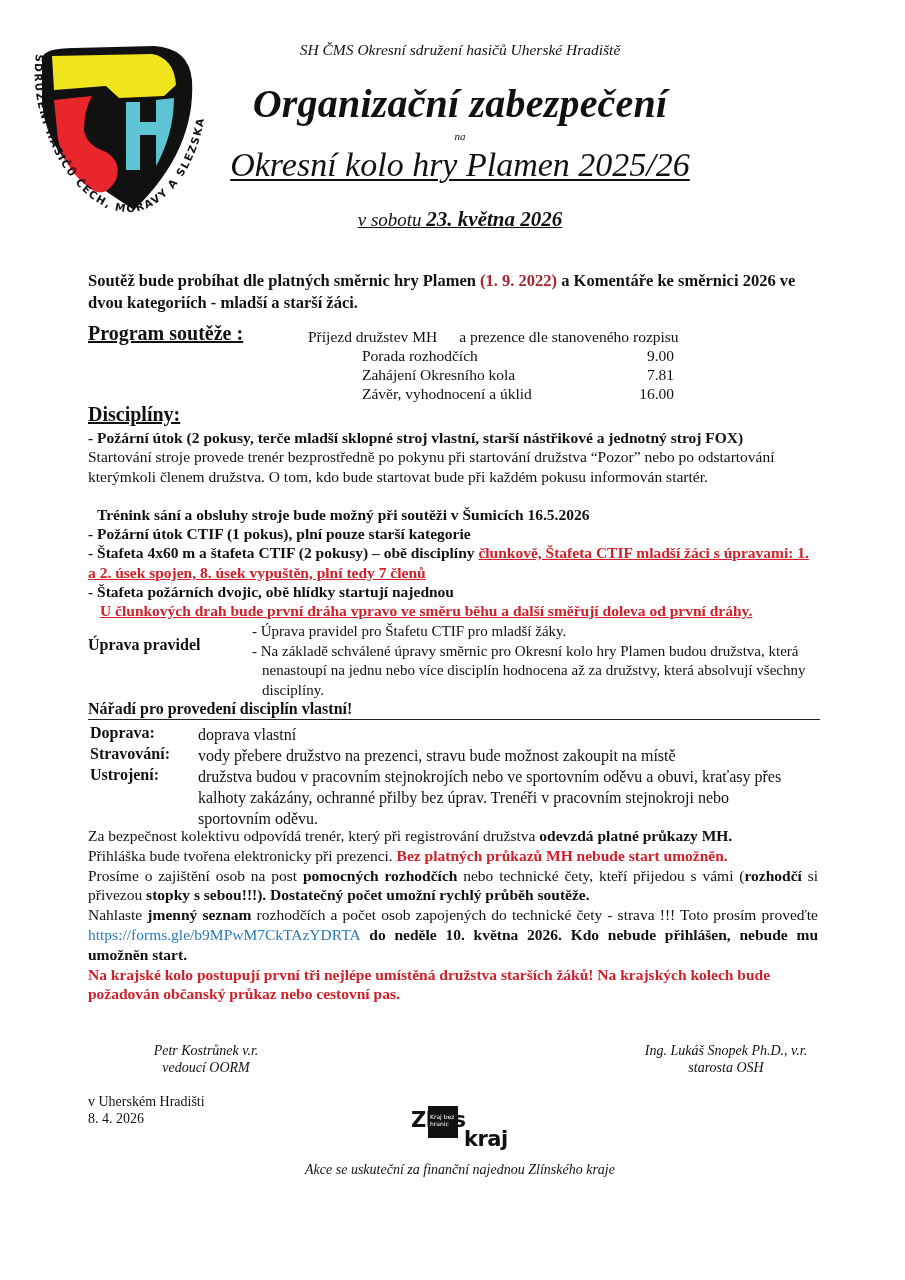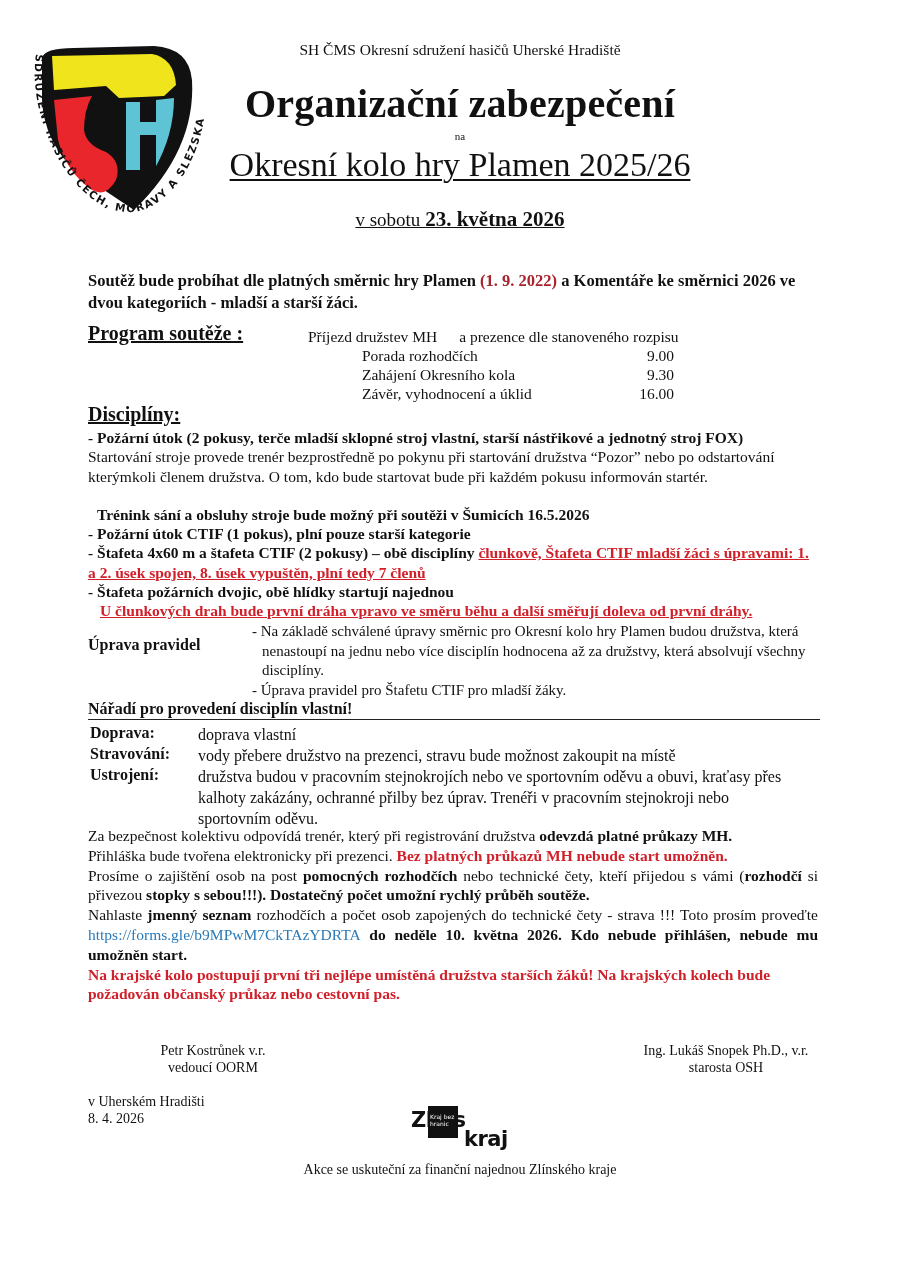--- a/index.html
+++ b/index.html
@@ -1,21 +1,21 @@
 <!DOCTYPE html>
 <html><head>
 <meta charset="utf-8">
 <style>
   html, body { margin: 0; padding: 0; background: #ffffff; }
   body {
     width: 905px; height: 1280px; position: relative; overflow: hidden;
     font-family: "Liberation Serif", "DejaVu Serif", serif; color: #111;
   }
   .abs { position: absolute; }
-  .center { text-align: center; }
+  .center { text-align: center; font-style: italic; }
   .red { color: #d0202a; }
   .darkred { color: #a8232b; text-align: center; }
   .b { font-weight: bold; }
   .u { text-decoration: underline; }
   .link { color: #2a7ab8; }
 
   
   #logo { left: 14px; top: 40px; width: 200px; height: 190px; }
 
   #org-line { left: 190px; top: 41px; width: 540px; font-size: 15.5px; }
@@ -43,21 +43,21 @@
 
   #tools { left: 88px; top: 700px; font-size: 16px; font-weight: bold; }
   #divider { left: 88px; top: 719px; width: 732px; height: 0; border-top: 1.5px solid #222; }
 
   .info-label { left: 90px; font-size: 16px; font-weight: bold; }
   .info-val { left: 198px; width: 620px; font-size: 16px; line-height: 21px; }
 
   #para { left: 88px; top: 826px; width: 730px; font-size: 15.5px; line-height: 19.8px; text-align: justify; }
   #para p { margin: 0; }
 
-  #sig-left { left: 143px; top: 1042px; width: 140px; font-size: 14px; line-height: 17px; }
+  #sig-left { left: 136px; top: 1042px; width: 140px; font-size: 14px; line-height: 17px; }
   #sig-right { left: 626px; top: 1042px; width: 200px; font-size: 14px; line-height: 17px; }
   #place-date { left: 88px; top: 1093px; font-size: 14px; line-height: 17px; }
 
   #zk-logo { left: 375px; top: 1108px; width: 145px; height: 28px; }
   #zk-logo .w1, #zk-logo .w2 {
     position: absolute; top: 0; font-family: "DejaVu Sans", sans-serif; font-weight: bold; font-size: 21px; color: #111; letter-spacing: -0.5px;
   }
   #zk-logo .w1 { left: 0; margin-left: 36px; }
   #zk-logo .box { position: absolute; left: 53px; top: -2px; width: 30px; height: 32px; background: #111; color: #fff;
     font-family: "DejaVu Sans", sans-serif; font-size: 6px; line-height: 7px; padding: 7px 0 0 2px; box-sizing: border-box; }
@@ -103,39 +103,39 @@
   <span>Soutěž bude probíhat dle platných směrnic hry Plamen </span><span class="darkred">(1. 9. 2022)</span><span> a Komentáře ke směrnici 2026 ve dvou kategoriích - mladší a starší žáci.</span>
 </div>
 
 <div id="program-heading" class="abs">Program soutěže :</div>
 <div id="prog-arrival" class="abs prog-row">
   <span>Příjezd družstev MH</span><span class="gap"></span><span>a prezence dle stanoveného rozpisu</span>
 </div>
 <div class="abs prog-row prog-item" style="top:346px">Porada rozhodčích</div>
 <div class="abs prog-row prog-time" style="top:346px">9.00</div>
 <div class="abs prog-row prog-item" style="top:365px">Zahájení Okresního kola</div>
-<div class="abs prog-row prog-time" style="top:365px">9.30</div>
+<div class="abs prog-row prog-time" style="top:365px">7.81</div>
 <div class="abs prog-row prog-item" style="top:384px">Závěr, vyhodnocení a úklid</div>
 <div class="abs prog-row prog-time" style="top:384px">16.00</div>
 
 <div id="disc-heading" class="abs">Disciplíny:</div>
 <div class="abs disc bold" style="top:428px">- Požární útok (2 pokusy, terče mladší sklopné stroj vlastní, starší nástřikové a jednotný stroj FOX)</div>
 <div class="abs disc" style="top:447px">Startování stroje provede trenér bezprostředně po pokynu při startování družstva “Pozor” nebo po odstartování kterýmkoli členem družstva. O tom, kdo bude startovat bude při každém pokusu informován startér.</div>
 <div class="abs disc bold" style="top:505px; left:97px">Trénink sání a obsluhy stroje bude možný při soutěži v Šumicích 16.5.2026</div>
 <div class="abs disc bold" style="top:524px">- Požární útok CTIF (1 pokus), plní pouze starší kategorie</div>
 <div class="abs disc bold" style="top:543px">
   <span>- Štafeta  4x60 m a štafeta CTIF (2 pokusy) – obě disciplíny </span><span class="red u">člunkově, Štafeta CTIF mladší žáci s úpravami: 1. a 2. úsek spojen, 8. úsek vypuštěn, plní tedy 7 členů</span>
 </div>
 <div class="abs disc bold" style="top:582px">- Štafeta požárních dvojic, obě hlídky startují najednou</div>
 <div class="abs disc bold red u" style="top:601px; left:100px">U člunkových drah bude první dráha vpravo ve směru běhu a další směřují doleva od první dráhy.</div>
 
 <div id="rules-label" class="abs">Úprava pravidel</div>
 <div id="rules-body" class="abs">
+  <div>- Úprava pravidel pro Štafetu CTIF pro mladší žáky.</div>
   <div style="padding-left:10px;text-indent:-10px">- Na základě schválené úpravy směrnic pro Okresní kolo hry Plamen budou družstva, která nenastoupí na jednu nebo více disciplín hodnocena až za družstvy, která absolvují všechny disciplíny.</div>
-  <div>- Úprava pravidel pro Štafetu CTIF pro mladší žáky.</div>
 </div>
 <div id="tools" class="abs">Nářadí pro provedení disciplín vlastní!</div>
 <div id="divider" class="abs"></div>
 
 <div class="abs info-label" style="top:724px">Doprava:</div>
 <div class="abs info-val" style="top:724px">doprava vlastní</div>
 <div class="abs info-label" style="top:745px">Stravování:</div>
 <div class="abs info-val" style="top:745px">vody přebere družstvo na prezenci, stravu bude možnost zakoupit na místě</div>
 <div class="abs info-label" style="top:766px">Ustrojení:</div>
 <div class="abs info-val" style="top:766px; width:600px">družstva budou v pracovním stejnokrojích nebo ve sportovním oděvu a obuvi, kraťasy přes kalhoty zakázány, ochranné přilby bez úprav. Trenéři v pracovním stejnokroji nebo sportovním oděvu.</div>

